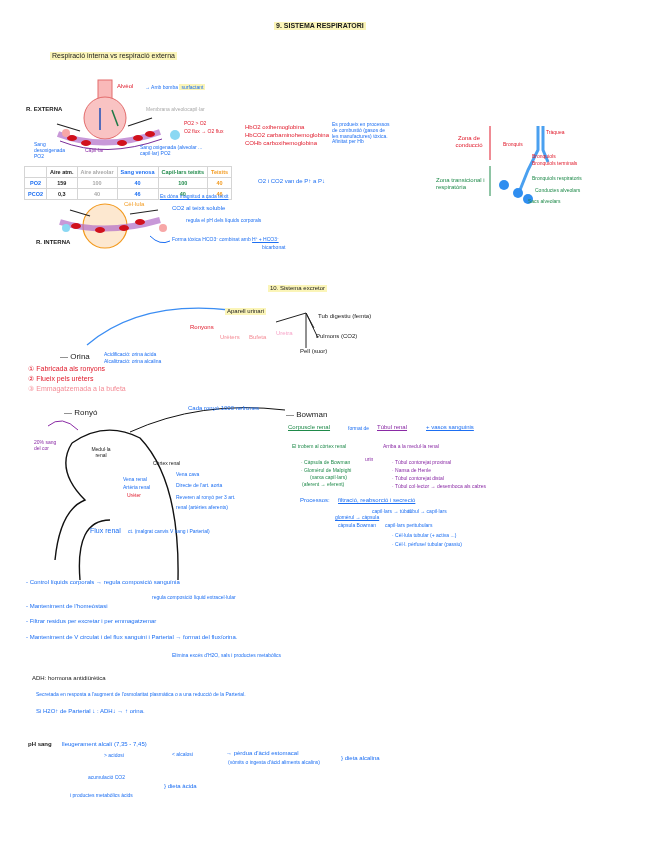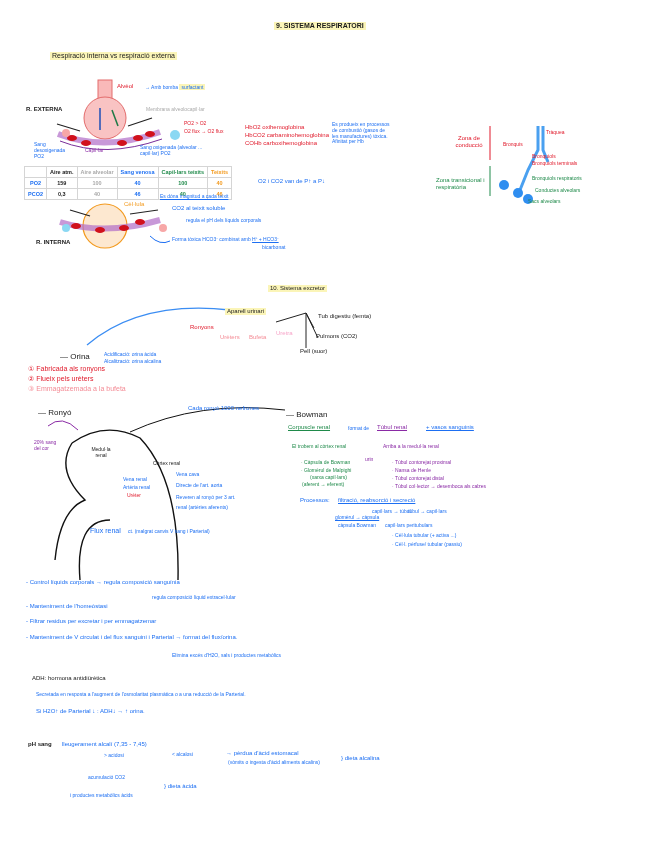--- a/index.html
+++ b/index.html
@@ -163,21 +163,21 @@
 <div class="abs t6 lred" style="left:249px;top:334px;">Bufeta</div>
 <div class="abs t6 pink" style="left:276px;top:330px;">Uretra</div>
 
 <div class="abs t8 blk" style="left:60px;top:352px;">— Orina</div>
 <div class="abs t5 blue" style="left:104px;top:352px;">Acidificació: orina àcida</div>
 <div class="abs t5 blue" style="left:104px;top:359px;">Alcalització: orina alcalina</div>
 <div class="abs t7 red" style="left:28px;top:365px;">① Fabricada als ronyons</div>
 <div class="abs t7 red" style="left:28px;top:375px;">② Flueix pels urèters</div>
 <div class="abs t7 lred" style="left:28px;top:385px;">③ Emmagatzemada a la bufeta</div>
 
-<div class="abs t8 blk" style="left:38px;top:408px;">— Ronyó</div>
+<div class="abs t8 blk" style="left:64px;top:408px;">— Ronyó</div>
 <div class="abs t5 purple" style="left:34px;top:440px;width:26px;white-space:normal;">20% sang del cor</div>
 <div class="abs t5 blk" style="left:90px;top:447px;width:22px;white-space:normal;text-align:center;">Medul·la renal</div>
 <div class="abs t5 blk" style="left:153px;top:461px;">Còrtex renal</div>
 <div class="abs t5 blue" style="left:123px;top:477px;">Vena renal</div>
 <div class="abs t5 blue" style="left:123px;top:485px;">Artèria renal</div>
 <div class="abs t5 red" style="left:127px;top:493px;">Urèter</div>
 <div class="abs t5 blue" style="left:176px;top:472px;">Vena cava</div>
 <div class="abs t5 blue" style="left:176px;top:483px;">Directe de l'art. aorta</div>
 <div class="abs t5 blue" style="left:176px;top:495px;">Reveren al ronyó per 3 art.</div>
 <div class="abs t5 blue" style="left:176px;top:505px;">renal (artèries aferents)</div>

